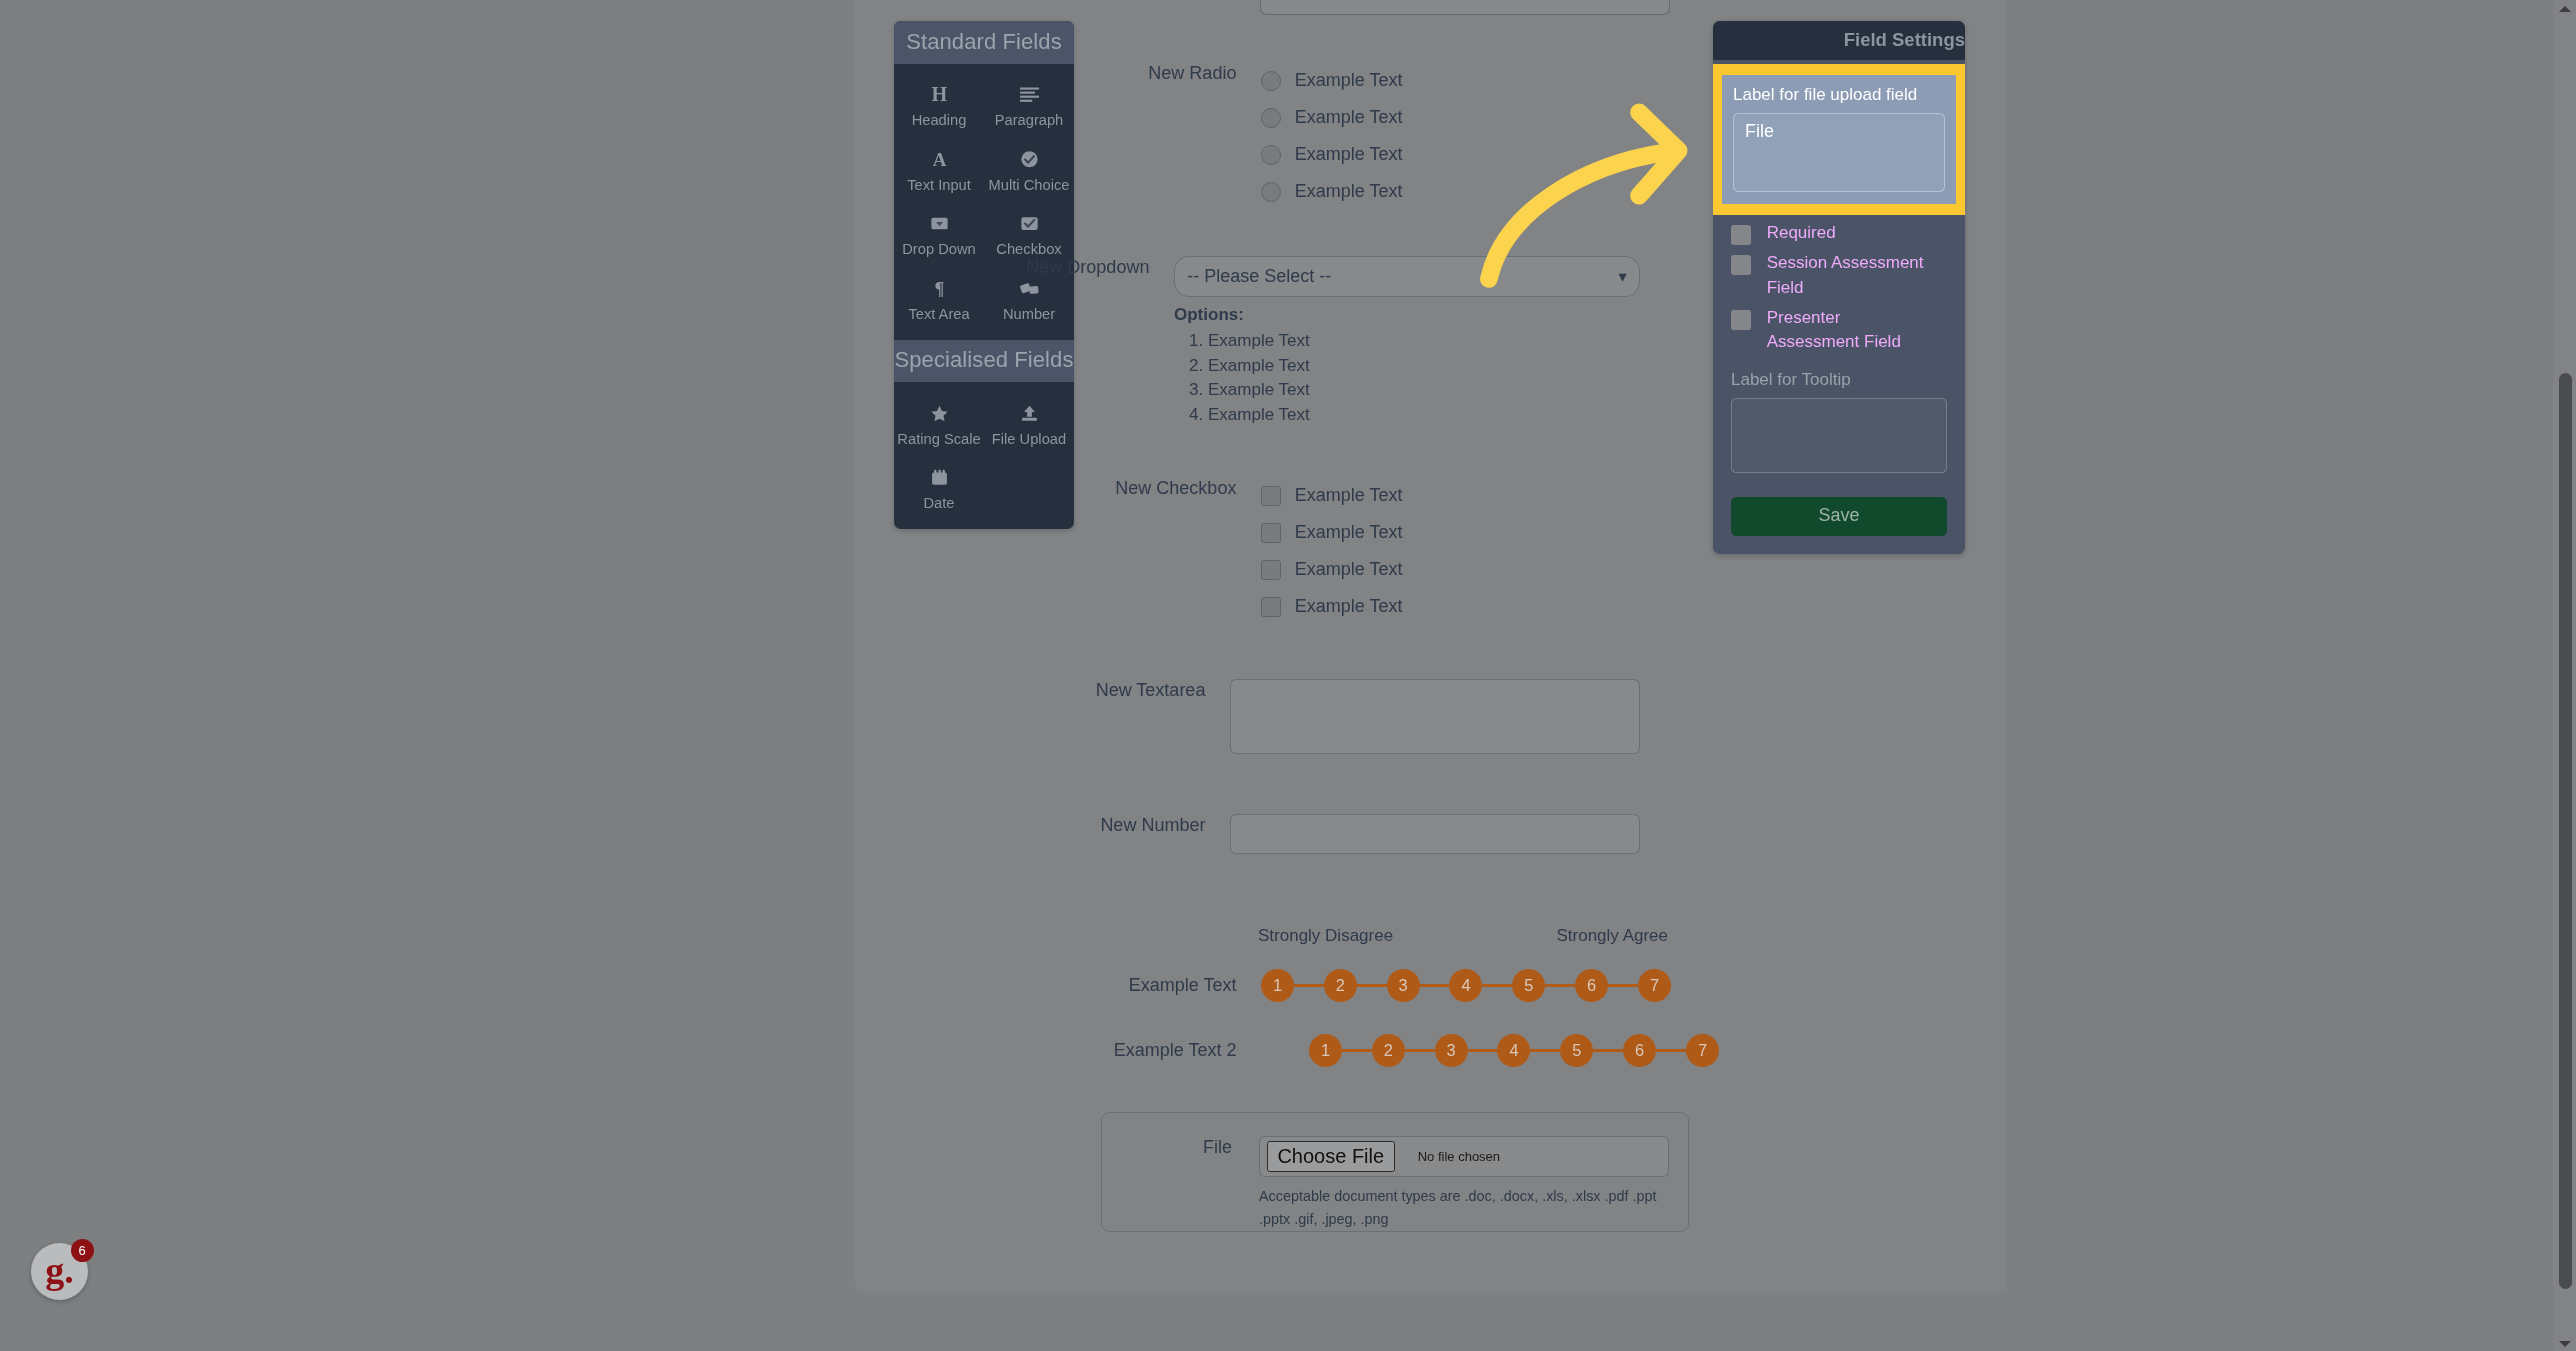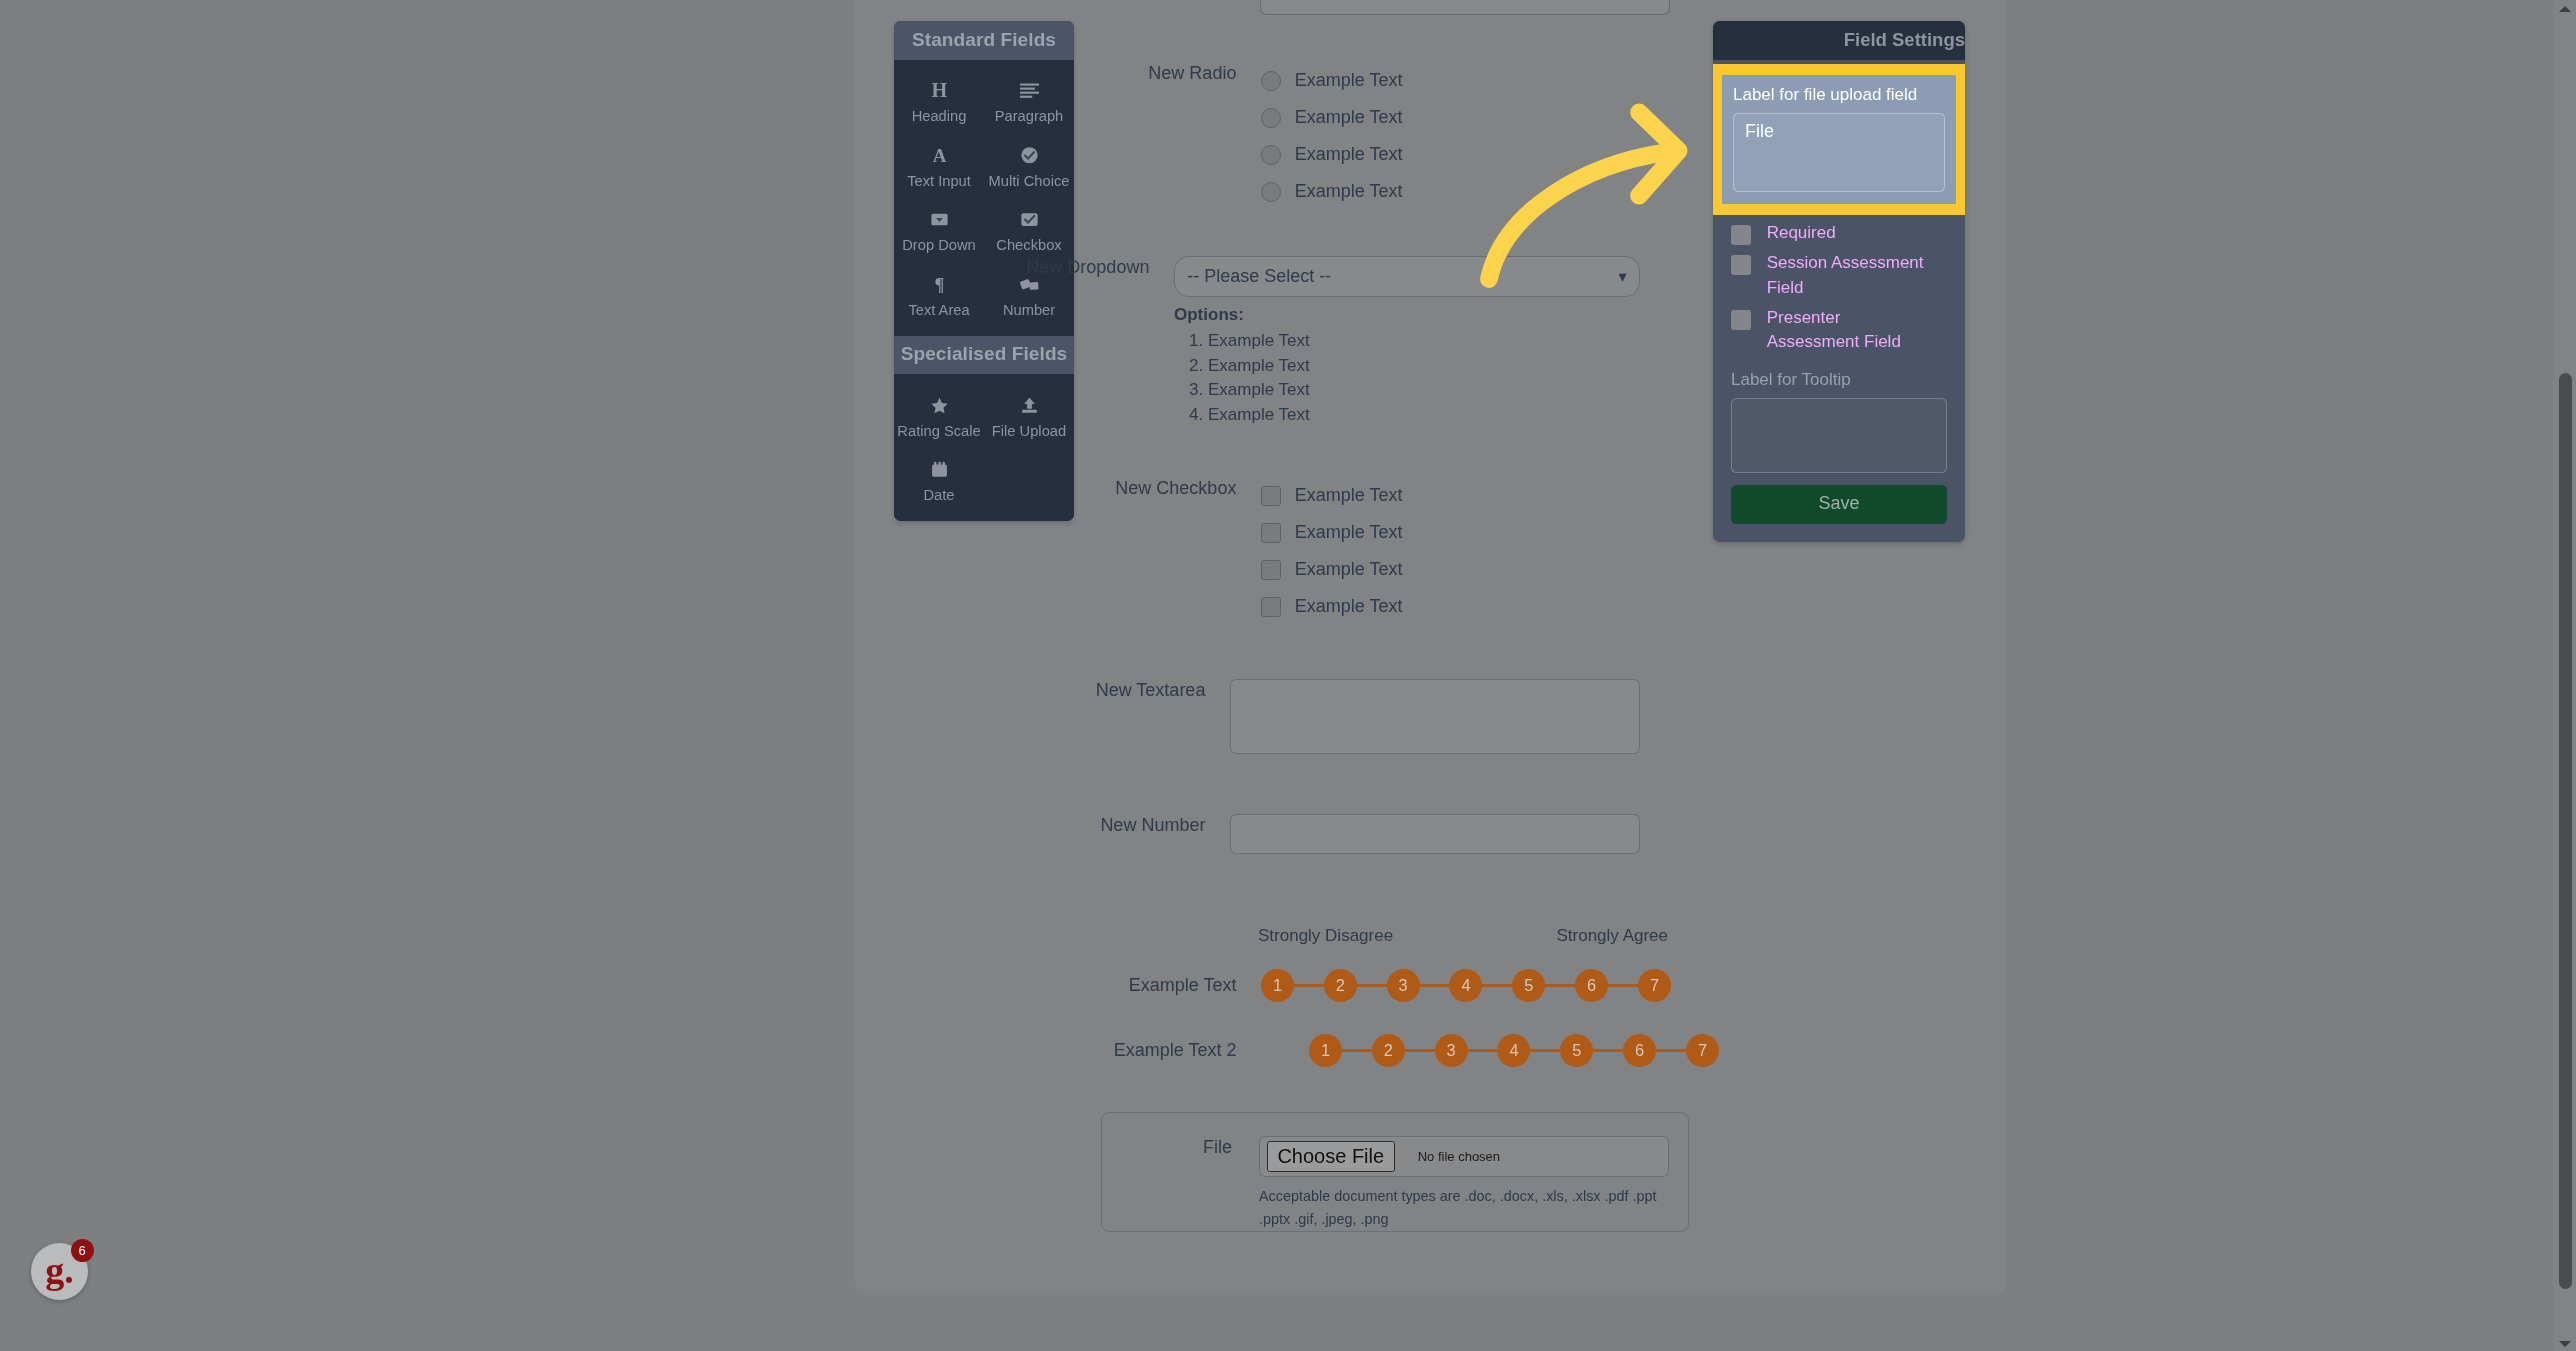--- a/index.html
+++ b/index.html
@@ -36,22 +36,22 @@
     left: 894px; top: 21px;
     width: 180px;
     background: #262f3d;
     border-radius: 6.8px;
     overflow: hidden;
     box-shadow: 0 1.4px 4.1px rgba(0,0,0,.18);
   }
   .palette-header {
     background: #4b5567;
     color: #9ca3ad;
-    font-size: 19px;
-    font-weight: bold;
+    font-size: 22px;
+    font-weight: normal;
     text-align: center;
     padding: 7.5px 0 9px;
     letter-spacing: 0.1px;
   }
   .palette-grid {
     display: flex;
     flex-wrap: wrap;
     padding: 6.8px 0 11px;
   }
   .palette-item {
@@ -307,21 +307,21 @@
   }
   .set-textarea {
     margin: 8.2px 18px 0;
     height: 75px;
     background: rgba(255,255,255,0.03);
     border: 1.4px solid rgba(255,255,255,0.22);
     border-radius: 5.5px;
     cursor: text;
   }
   .save-btn {
-    margin: 12px 18px 0;
+    margin: 24px 18px 0;
     background: #11492c;
     border-radius: 5.5px;
     text-align: center;
     padding: 8.2px 0 9.6px;
     font-size: 18px;
     color: #9eb3a5;
     cursor: pointer;
   }
 
   

